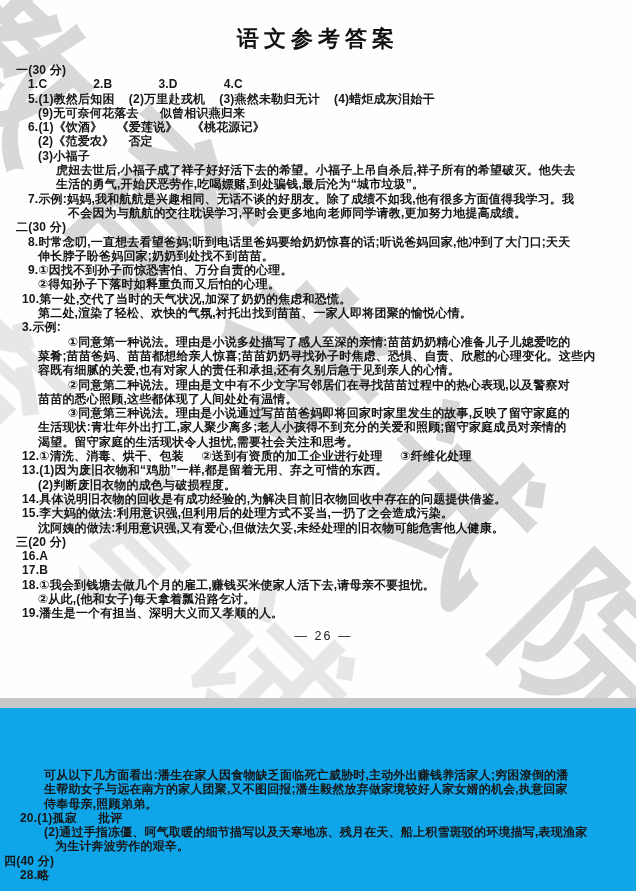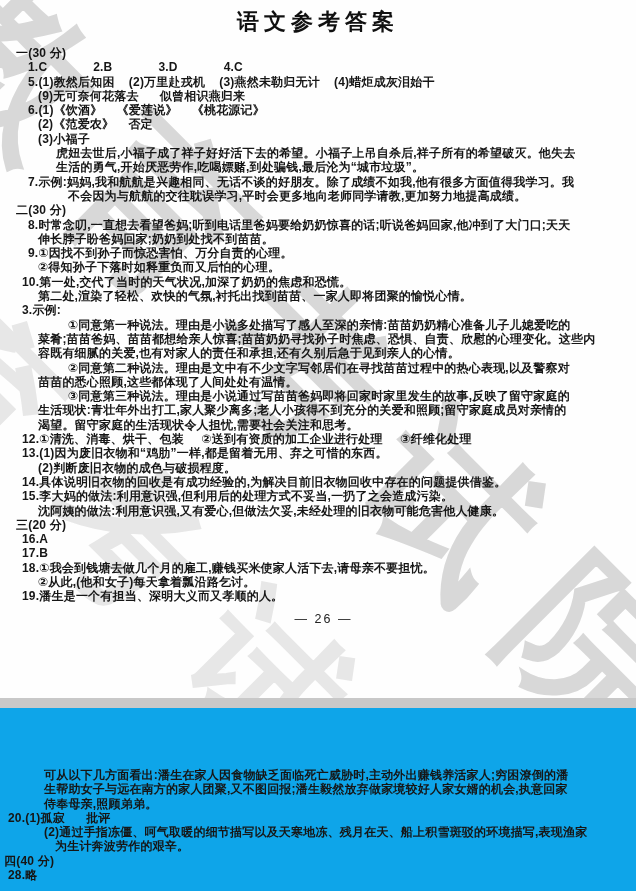--- a/index.html
+++ b/index.html
@@ -35,21 +35,21 @@
     z-index: 0;
   }
   .wm1 { top: -70px; left: 30px; font-size: 165px; letter-spacing: 42px; transform: rotate(45deg); }
   .wm2 { top: 120px; left: -150px; font-size: 150px; letter-spacing: 55px; transform: rotate(45deg); color: rgba(140,140,140,0.20); }
 
   .doc-title {
     position: relative; z-index: 1;
     text-align: center;
     font-size: 22px; font-weight: bold;
     letter-spacing: 5px;
-    padding-top: 7px;
+    padding-top: 24px;
     margin-bottom: 9px;
     color: #101010;
   }
 
   .lines { position: relative; z-index: 1; }
   .line {
     font-size: 12px;
     line-height: 14.3px;
     font-weight: bold;
     white-space: pre;
@@ -58,21 +58,21 @@
   }
   
   .page1 .sec  { margin-left: 16px; }
   .page1 .n1   { margin-left: 28px; }
   .page1 .n2   { margin-left: 22px; }
   .page1 .cont { margin-left: 38px; }
   .page1 .deep { margin-left: 56px; }
   .page1 .ex   { margin-left: 68px; }
   
   .page2 .sec  { margin-left: 4px; }
-  .page2 .n2   { margin-left: 8px; }
+  .page2 .n2   { margin-left: 20px; }
   .page2 .cont { margin-left: 44px; }
   .page2 .deep { margin-left: 55px; }
 
   .page-num {
     position: relative; z-index: 1;
     text-align: center;
     font-size: 12.5px;
     margin-top: 8px;
     color: #222;
     letter-spacing: 2px;

